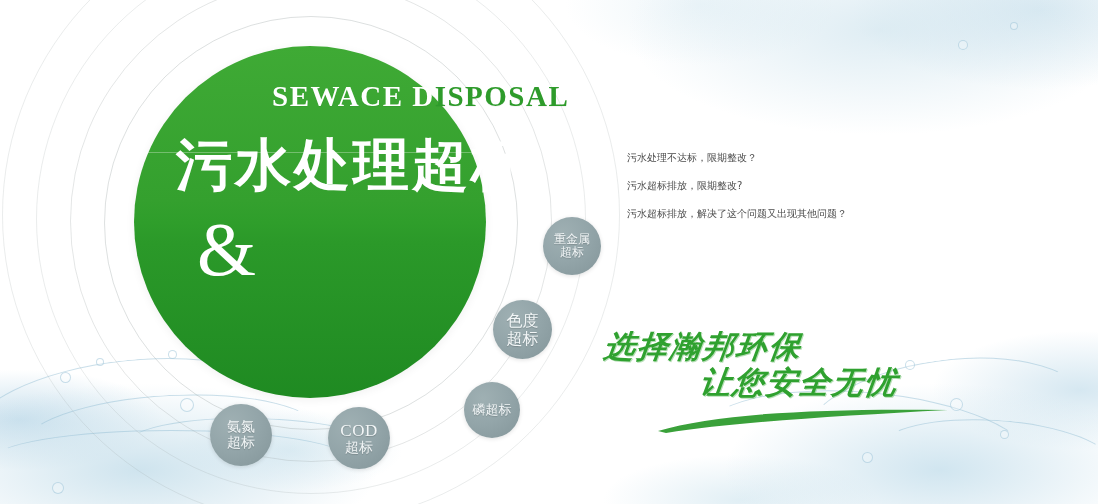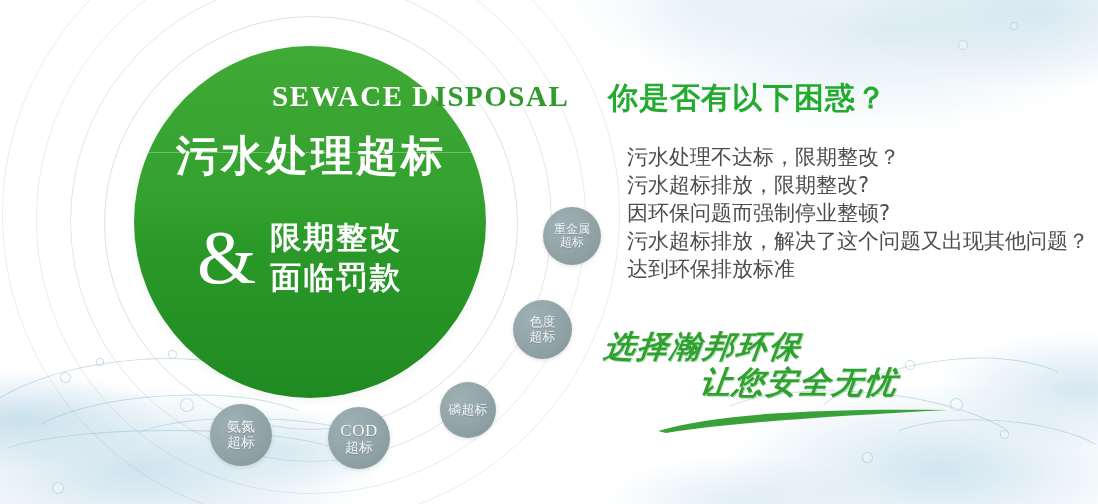--- a/index.html
+++ b/index.html
@@ -78,21 +78,21 @@
   #sewace{
     position:absolute;left:272px;top:80px;
     font-family:"Liberation Serif","DejaVu Serif",serif;
     font-weight:bold;font-size:29px;letter-spacing:1.5px;
     color:#ffffff;white-space:nowrap;
     text-shadow:0 1px 0 rgba(0,0,0,.04);
   }
   #sewace .outside{color:#2e9b2b;}
   #headline-cn{
     position:absolute;left:176px;top:128px;
-    font-size:42px;font-weight:bold;color:#ffffff;
+    font-size:56px;font-weight:bold;color:#ffffff;
     letter-spacing:3px;white-space:nowrap;
     font-family:"DejaVu Sans","Liberation Sans",sans-serif;
   }
   #amp-block{
     position:absolute;left:197px;top:218px;
     display:flex;align-items:center;gap:14px;
   }
   #ampersand{
     font-family:"Liberation Serif","DejaVu Serif",serif;
     font-size:76px;line-height:62px;color:#ffffff;font-weight:normal;
@@ -122,21 +122,21 @@
     position:absolute;left:608px;top:78px;
     font-size:30px;font-weight:bold;color:#22ab2e;letter-spacing:1px;
     white-space:nowrap;
     font-family:"DejaVu Sans","Liberation Sans",sans-serif;
   }
   #right-list{
     position:absolute;left:627px;top:145px;
     display:flex;flex-direction:column;gap:3px;
   }
   #right-list div{
-    font-size:21px;color:#4c4c4c;line-height:25px;white-space:nowrap;
+    font-size:10px;color:#4c4c4c;line-height:25px;white-space:nowrap;
     font-family:"DejaVu Sans","Liberation Sans",sans-serif;
   }
 
   
   #slogan{position:absolute;left:596px;top:326px;width:360px;height:110px;}
   #slogan .sl{
     position:absolute;color:#2fa12f;font-weight:bold;white-space:nowrap;
     font-family:"DejaVu Serif","Liberation Serif",serif;
     font-style:italic;letter-spacing:2px;
     text-shadow:1px 1px 0 rgba(47,161,47,.35);
@@ -189,58 +189,51 @@
 
   <div id="green-circle"></div>
   <div id="circle-divider"></div>
 
   <div id="sewace"><span>SEWACE D</span><span class="outside">ISPOSAL</span></div>
 
   <div id="headline-cn">污水处理超标</div>
 
   <div id="amp-block">
     <div id="ampersand">&amp;</div>
-    <div id="amp-lines">
-      <span>限期整改</span>
-      <span>面临罚款</span>
-    </div>
   </div>
 
   <div class="gbubble" style="left:210px;top:404px;width:62px;height:62px;font-size:14px;">
     <span>氨氮</span>
     <span>超标</span>
   </div>
 
   <div class="gbubble" style="left:328px;top:407px;width:62px;height:62px;font-size:14px;">
     <span class="en">COD</span>
     <span>超标</span>
   </div>
 
-  <div class="gbubble" style="left:440px;top:382px;width:56px;height:56px;font-size:13px;">
+  <div class="gbubble" style="left:464px;top:382px;width:56px;height:56px;font-size:13px;">
     <span>磷超标</span>
   </div>
 
-  <div class="gbubble" style="left:513px;top:300px;width:59px;height:59px;font-size:13px;text-align:center;">
+  <div class="gbubble" style="left:493px;top:300px;width:59px;height:59px;font-size:16px;text-align:center;">
     <span>色度</span>
     <span>超标</span>
   </div>
 
-  <div class="gbubble" style="left:543px;top:207px;width:58px;height:58px;font-size:12px;">
+  <div class="gbubble" style="left:543px;top:217px;width:58px;height:58px;font-size:12px;">
     <span>重金属</span>
     <span>超标</span>
   </div>
 
-  <div id="right-title">你是否有以下困惑？</div>
 
   <div id="right-list">
     <div>污水处理不达标，限期整改？</div>
     <div>污水超标排放，限期整改?</div>
-    <div>因环保问题而强制停业整顿?</div>
     <div>污水超标排放，解决了这个问题又出现其他问题？</div>
-    <div>达到环保排放标准</div>
   </div>
 
   <div id="slogan">
     <div class="sl sl1">选择瀚邦环保</div>
     <div class="sl sl2">让您安全无忧</div>
     <div id="swoosh">
       <svg width="300" height="26" viewBox="0 0 300 26" xmlns="http://www.w3.org/2000/svg">
         <path d="M2 23 C 60 6, 160 0, 292 2 C 180 8, 80 14, 10 25 Z" fill="#3aa13a"></path>
       </svg>
     </div>

